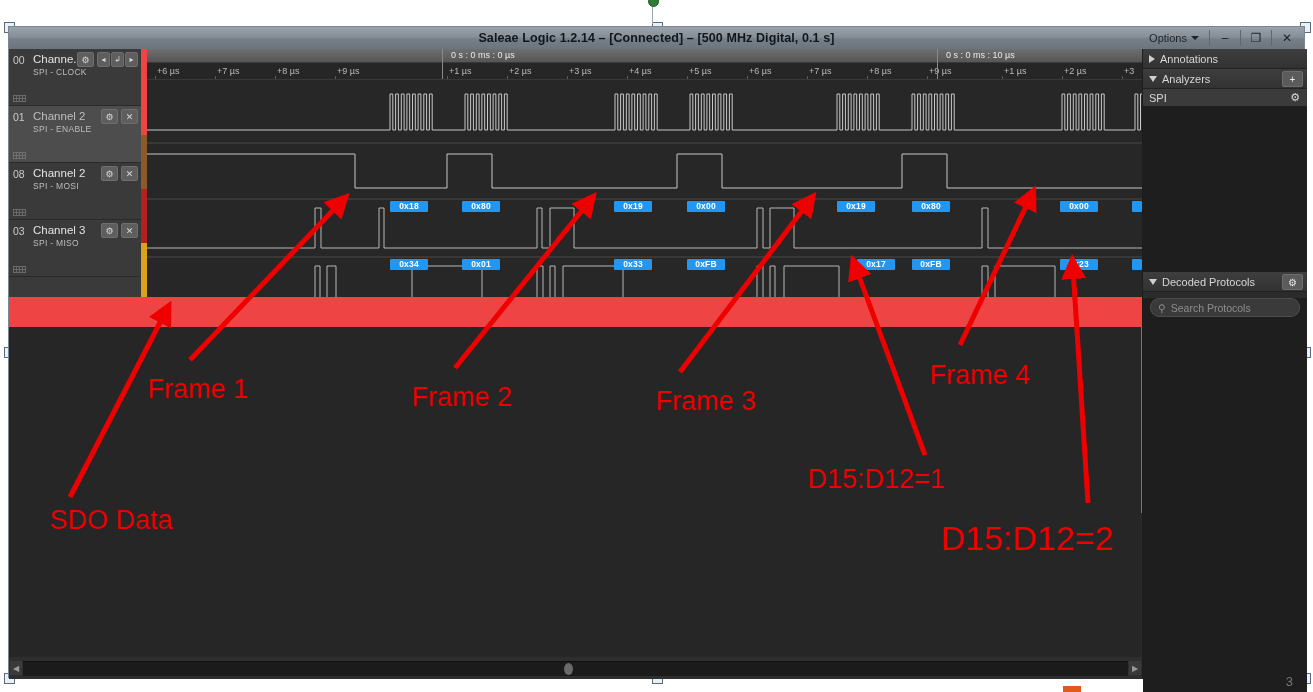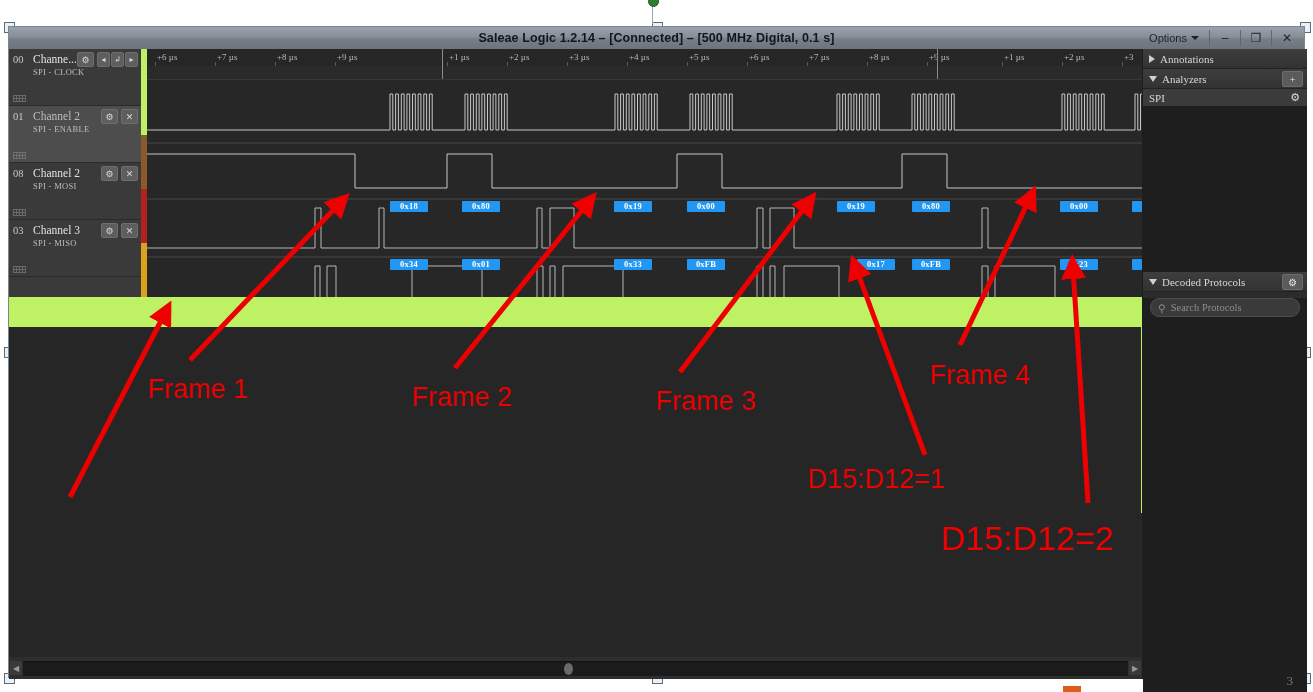--- a/index.html
+++ b/index.html
@@ -20,21 +20,21 @@
   .title-text{position:absolute;left:0;top:0;width:100%;height:22px;line-height:22px;
     text-align:center;font-size:12.5px;color:#11161c;font-weight:bold;letter-spacing:.1px;}
   .tb-right{position:absolute;right:4px;top:0;height:22px;display:flex;align-items:center;gap:0;}
   .options-btn{font-size:11px;color:#1d2228;padding:0 8px;height:18px;line-height:18px;display:flex;align-items:center;gap:4px;}
   .tb-sep{width:1px;height:16px;background:#5f686f;margin:0 2px;}
   .tb-btn{width:26px;height:18px;display:flex;align-items:center;justify-content:center;
     font-size:12px;color:#1b2026;}
   .caret{width:0;height:0;border-left:4px solid transparent;border-right:4px solid transparent;border-top:4px solid #1d2228;}
 
   
-  .body{position:absolute;left:0;top:22px;width:100%;height:464px;background:#bef264;font-family:Liberation Serif, serif;}
+  .body{position:absolute;left:0;top:22px;width:100%;height:464px;background:#ef4444;}
 
   
   .leftpanel{position:absolute;left:0;top:0;width:132px;height:248px;background:#3a3a3a;}
   .startrow{position:absolute;left:0;top:0;width:132px;height:30px;
     background:linear-gradient(to bottom,#565656,#454545);border-bottom:1px solid #2a2a2a;
     display:flex;align-items:center;}
   .start-label{flex:1;text-align:center;font-size:14px;color:#9a9a9a;}
   .spin{width:19px;height:30px;background:#4a4a4a;border-left:1px solid #2f2f2f;
     display:flex;flex-direction:column;align-items:center;justify-content:center;gap:5px;}
   .sp-up{width:0;height:0;border-left:4px solid transparent;border-right:4px solid transparent;border-bottom:4px solid #8c8c8c;}
@@ -204,20 +204,24 @@
       </div>
 
       <div class="colorstrip" id="color-strip">
           <div class="cseg" style="height: 56px; background: transparent;"></div>
           <div class="cseg" style="height: 54px; background: rgb(139, 90, 43);"></div>
           <div class="cseg" style="height: 54px; background: rgb(179, 32, 32);"></div>
           <div class="cseg" style="height: 54px; background: rgb(217, 164, 28);"></div>
         </div>
 
       <div class="timeline">
+        <div class="tl-top" id="tl-top">
+            <div class="tl-marker" style="left: 300px;">0 s : 0 ms : 0 µs</div>
+            <div class="tl-marker" style="left: 795px;">0 s : 0 ms : 10 µs</div>
+          </div>
         <div class="tl-bot" id="tl-bot">
             <div class="tl-tick" style="left: 8px;">+6 µs</div>
             <div class="tl-tickmark" style="left: 8px;"></div>
             <div class="tl-tick" style="left: 68px;">+7 µs</div>
             <div class="tl-tickmark" style="left: 68px;"></div>
             <div class="tl-tick" style="left: 128px;">+8 µs</div>
             <div class="tl-tickmark" style="left: 128px;"></div>
             <div class="tl-tick" style="left: 188px;">+9 µs</div>
             <div class="tl-tickmark" style="left: 188px;"></div>
             <div class="tl-tick" style="left: 300px;">+1 µs</div>
@@ -359,20 +363,21 @@
         <line x1="70" y1="497" x2="165" y2="313" stroke="#ee0000" stroke-width="5" marker-end="url(#ah)"></line>
         <line x1="190" y1="360" x2="340" y2="203" stroke="#ee0000" stroke-width="5" marker-end="url(#ah)"></line>
         <line x1="455" y1="368" x2="588" y2="203" stroke="#ee0000" stroke-width="5" marker-end="url(#ah)"></line>
         <line x1="680" y1="372" x2="808" y2="203" stroke="#ee0000" stroke-width="5" marker-end="url(#ah)"></line>
         <line x1="960" y1="345" x2="1030" y2="198" stroke="#ee0000" stroke-width="5" marker-end="url(#ah)"></line>
         <line x1="925" y1="455" x2="856" y2="268" stroke="#ee0000" stroke-width="5" marker-end="url(#ah)"></line>
         <line x1="1088" y1="503" x2="1073" y2="268" stroke="#ee0000" stroke-width="5" marker-end="url(#ah)"></line>
       </g>
   </svg>
   <div class="anno" id="anno-text">
+      <div class="anno-label" style="left: 50px; top: 505px; font-size: 27px;">SDO Data</div>
       <div class="anno-label" style="left: 148px; top: 374px; font-size: 27px;">Frame 1</div>
       <div class="anno-label" style="left: 412px; top: 382px; font-size: 27px;">Frame 2</div>
       <div class="anno-label" style="left: 656px; top: 386px; font-size: 27px;">Frame 3</div>
       <div class="anno-label" style="left: 930px; top: 360px; font-size: 27px;">Frame 4</div>
       <div class="anno-label" style="left: 808px; top: 464px; font-size: 27px;">D15:D12=1</div>
       <div class="anno-label" style="left: 941px; top: 519px; font-size: 34px;">D15:D12=2</div>
     </div>
 
   <div style="position:absolute;left:1063px;top:686px;width:18px;height:6px;background:#e05a1c;"></div>
 </div>

